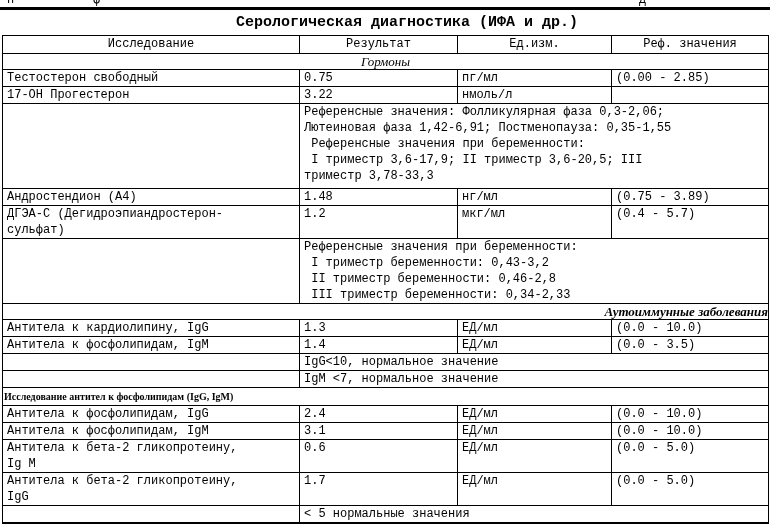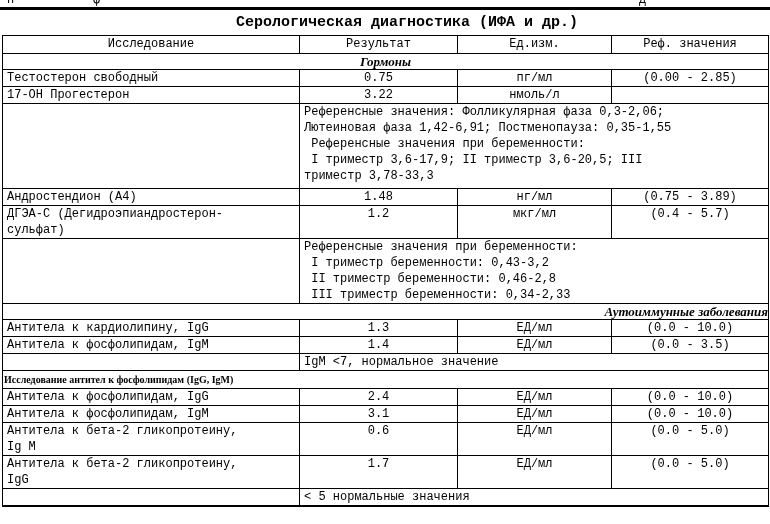--- a/index.html
+++ b/index.html
@@ -35,26 +35,26 @@
   th{
     font-family:"Liberation Mono", monospace;font-weight:normal;
     font-size:12px;line-height:17px;text-align:center;padding:0;
   }
   td{
     font-family:"Liberation Mono", monospace;
     font-size:12px;line-height:16px;
     vertical-align:top;padding:0 4px;
   }
   td.name{text-align:left;white-space:pre-wrap;}
-  td.val{text-align:center;}
+  td.val{text-align:left;}
   td.note{text-align:left;white-space:pre-wrap;}
   td.note-pad{padding-bottom:4px;}
   tr.sec td{
     font-family:"Liberation Serif", serif;font-style:italic;
-    font-weight:bold;font-size:13px;line-height:15px;
+    font-weight:normal;font-size:13px;line-height:15px;
     text-align:center;padding:0;
   }
   tr.sec-bold td{
     font-family:"Liberation Serif", serif;font-style:italic;
     font-weight:bold;font-size:13px;line-height:15px;
     text-align:right;padding:0;
   }
   tr.sec-heading td{
     font-family:"Liberation Serif", serif;font-style:normal;
     font-weight:bold;font-size:10px;line-height:17px;
@@ -152,20 +152,24 @@
         <td class="val">(0.0 - 10.0)</td>
       </tr>
 
       <tr>
         <td class="name">Антитела к фосфолипидам, IgM</td>
         <td class="val">1.4</td>
         <td class="val">ЕД/мл</td>
         <td class="val">(0.0 - 3.5)</td>
       </tr>
 
+      <tr>
+        <td></td>
+        <td class="note" colspan="3">IgG&lt;10, нормальное значение</td>
+      </tr>
 
       <tr>
         <td></td>
         <td class="note" colspan="3">IgM &lt;7, нормальное значение</td>
       </tr>
 
       <tr class="sec-heading">
         <td colspan="4">Исследование антител к фосфолипидам (IgG, IgM)</td>
       </tr>
 

